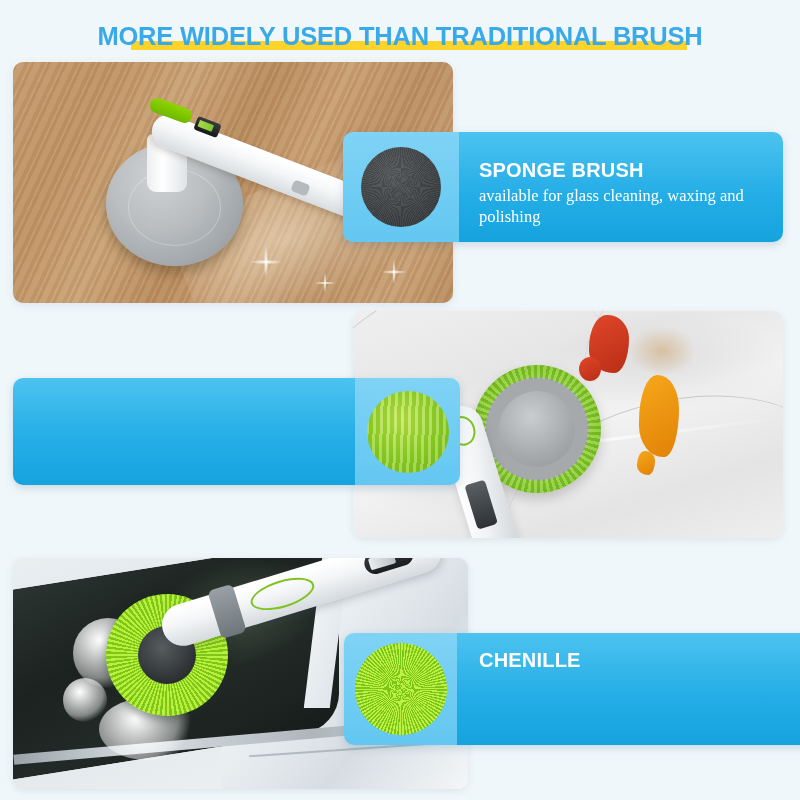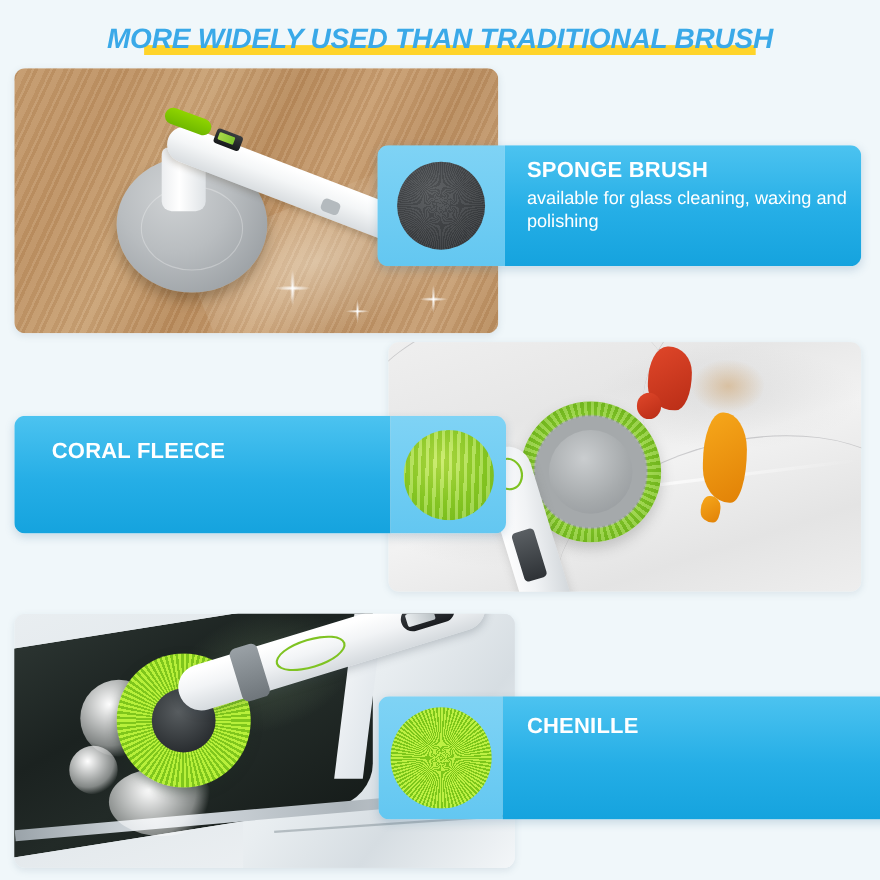--- a/index.html
+++ b/index.html
@@ -28,21 +28,21 @@
     white-space:nowrap;
     padding:0 6px;
   }
   .headline .hl-bar {
     position:absolute;
     left:40px; right:22px;
     bottom:1px; height:9px;
     background:#ffd42a;
     z-index:0;
   }
-  .headline .hl-text { position:relative; z-index:1;font-style:italic; }
+  .headline .hl-text { position:relative; z-index:1; }
 
   
   .photo {
     position:absolute;
     border-radius:10px;
     overflow:hidden;
     box-shadow:0 2px 7px rgba(80,110,130,.13);
   }
 
   
@@ -282,31 +282,32 @@
   }
   .callout-swatch {
     flex:0 0 auto;
     background:linear-gradient(180deg,#7fd3f5 0%,#63c7f1 100%);
     display:flex; align-items:center; justify-content:center;
   }
   .callout-text {
     flex:1 1 auto;
     background:linear-gradient(180deg,#4cc3f0 0%,#25aee6 55%,#15a3de 100%);
     color:#ffffff;
-    padding:12px 8px 10px 20px;
+    padding:27px 8px 10px 20px;
     overflow:hidden;
   }
   .callout-title {
     font-size:20px; font-weight:bold; letter-spacing:.2px;
     line-height:1.18; white-space:nowrap;
   }
   .callout-desc {
     font-size:16.5px; font-weight:normal;
     line-height:1.30; margin-top:2px;
     white-space:nowrap;
+    font-family:Liberation Serif, serif;
   }
   .callout-desc.wrap { white-space:normal; }
 
   .pad {
     border-radius:50%;
     display:block;
   }
   .pad-sponge {
     background:radial-gradient(circle at 40% 32%, #55585b 0%, #45484b 45%, #303336 100%);
   }
@@ -420,21 +421,20 @@
     <div class="callout-title">SPONGE BRUSH</div>
     <div class="callout-desc wrap">available for glass cleaning, waxing and polishing</div>
   </div>
 </div>
 
 <div class="callout" id="callout-coral">
   <div class="callout-swatch">
     <span class="pad pad-coral"></span>
   </div>
   <div class="callout-text">
-    <div class="callout-title">CORAL FLEECE</div>
   </div>
 </div>
 
 <div class="callout" id="callout-chenille">
   <div class="callout-swatch">
     <span class="pad pad-chenille"></span>
   </div>
   <div class="callout-text">
     <div class="callout-title">CHENILLE</div>
   </div>

